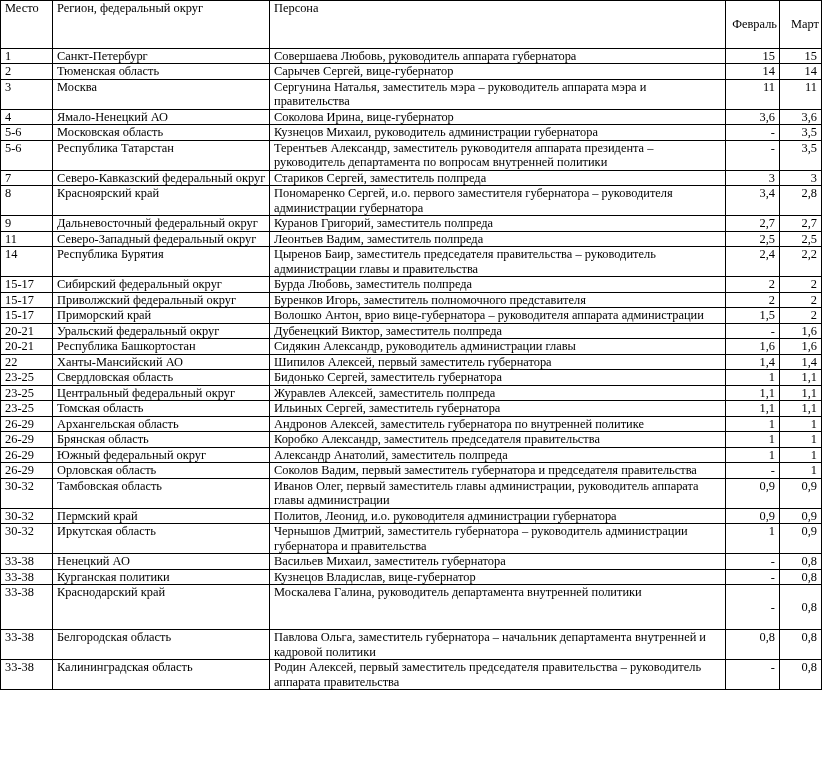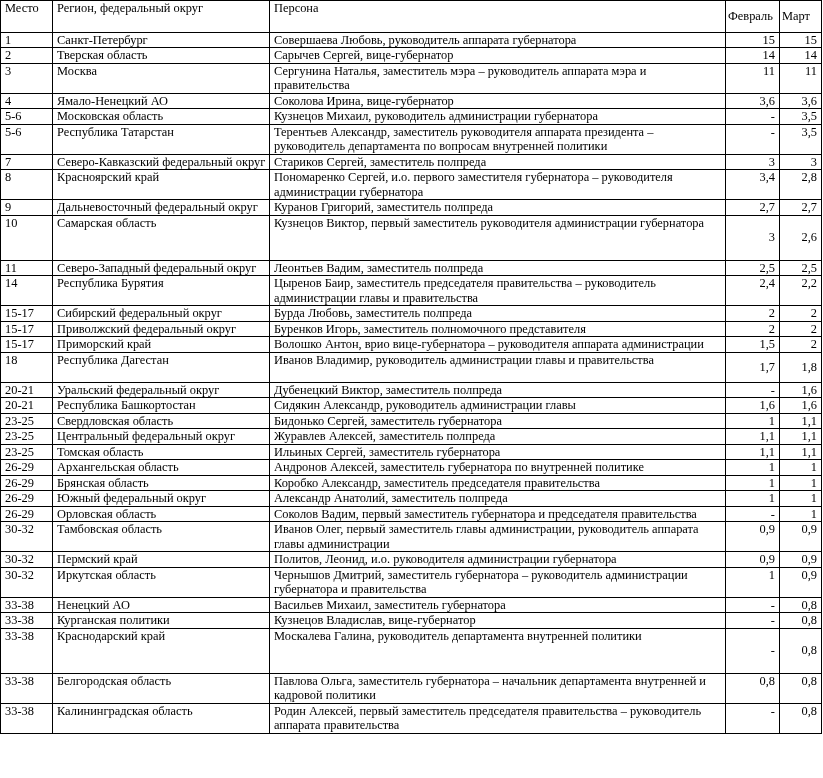--- a/index.html
+++ b/index.html
@@ -25,21 +25,21 @@
     vertical-align: top;
     line-height: 14.5px;
     font-weight: normal;
     text-align: left;
     white-space: nowrap;
     overflow: hidden;
   }
   td.person { white-space: normal; }
   td.num { text-align: right; padding-right: 4px; }
   td.num.mid { vertical-align: middle; }
-  th.num { text-align: left; padding: 8px 2px; }
+  th.num { text-align: right; padding: 16px 2px; }
   tr { height: 15px; }
   tr.h2 { height: 30px; }
   tr.h3 { height: 45px; }
 </style>
 </head>
 <body>
 
 <table>
   <colgroup>
     <col class="c-place">
@@ -60,21 +60,21 @@
   <tbody id="rows">
       <tr>
         <td>1</td>
         <td>Санкт-Петербург</td>
         <td class="person">Совершаева Любовь, руководитель аппарата губернатора</td>
         <td class="num">15</td>
         <td class="num">15</td>
       </tr>
       <tr>
         <td>2</td>
-        <td>Тверская область</td>
+        <td>Тюменская область</td>
         <td class="person">Сарычев Сергей, вице-губернатор</td>
         <td class="num">14</td>
         <td class="num">14</td>
       </tr>
       <tr>
         <td>3</td>
         <td>Москва</td>
         <td class="person">Сергунина Наталья, заместитель мэра – руководитель аппарата мэра и правительства</td>
         <td class="num">11</td>
         <td class="num">11</td>
@@ -114,27 +114,20 @@
         <td class="num">3,4</td>
         <td class="num">2,8</td>
       </tr>
       <tr>
         <td>9</td>
         <td>Дальневосточный федеральный округ</td>
         <td class="person">Куранов Григорий, заместитель полпреда</td>
         <td class="num">2,7</td>
         <td class="num">2,7</td>
       </tr>
-      <tr class="h3">
-        <td>10</td>
-        <td>Самарская область</td>
-        <td class="person">Кузнецов Виктор, первый заместитель руководителя администрации губернатора</td>
-        <td class="num mid">3</td>
-        <td class="num mid">2,6</td>
-      </tr>
       <tr>
         <td>11</td>
         <td>Северо-Западный федеральный округ</td>
         <td class="person">Леонтьев Вадим, заместитель полпреда</td>
         <td class="num">2,5</td>
         <td class="num">2,5</td>
       </tr>
       <tr class="h2">
         <td>14</td>
         <td>Республика Бурятия</td>
@@ -156,42 +149,42 @@
         <td class="num">2</td>
         <td class="num">2</td>
       </tr>
       <tr>
         <td>15-17</td>
         <td>Приморский край</td>
         <td class="person">Волошко Антон, врио вице-губернатора – руководителя аппарата администрации</td>
         <td class="num">1,5</td>
         <td class="num">2</td>
       </tr>
-      <tr class="h2">
-        <td>18</td>
-        <td>Республика Дагестан</td>
-        <td class="person">Иванов Владимир, руководитель администрации главы и правительства</td>
-        <td class="num mid">1,7</td>
-        <td class="num mid">1,8</td>
-      </tr>
       <tr>
         <td>20-21</td>
         <td>Уральский федеральный округ</td>
         <td class="person">Дубенецкий Виктор, заместитель полпреда</td>
         <td class="num">-</td>
         <td class="num">1,6</td>
       </tr>
       <tr>
         <td>20-21</td>
         <td>Республика Башкортостан</td>
         <td class="person">Сидякин Александр, руководитель администрации главы</td>
         <td class="num">1,6</td>
         <td class="num">1,6</td>
       </tr>
       <tr>
+        <td>22</td>
+        <td>Ханты-Мансийский АО</td>
+        <td class="person">Шипилов Алексей, первый заместитель губернатора</td>
+        <td class="num">1,4</td>
+        <td class="num">1,4</td>
+      </tr>
+      <tr>
         <td>23-25</td>
         <td>Свердловская область</td>
         <td class="person">Бидонько Сергей, заместитель губернатора</td>
         <td class="num">1</td>
         <td class="num">1,1</td>
       </tr>
       <tr>
         <td>23-25</td>
         <td>Центральный федеральный округ</td>
         <td class="person">Журавлев Алексей, заместитель полпреда</td>

